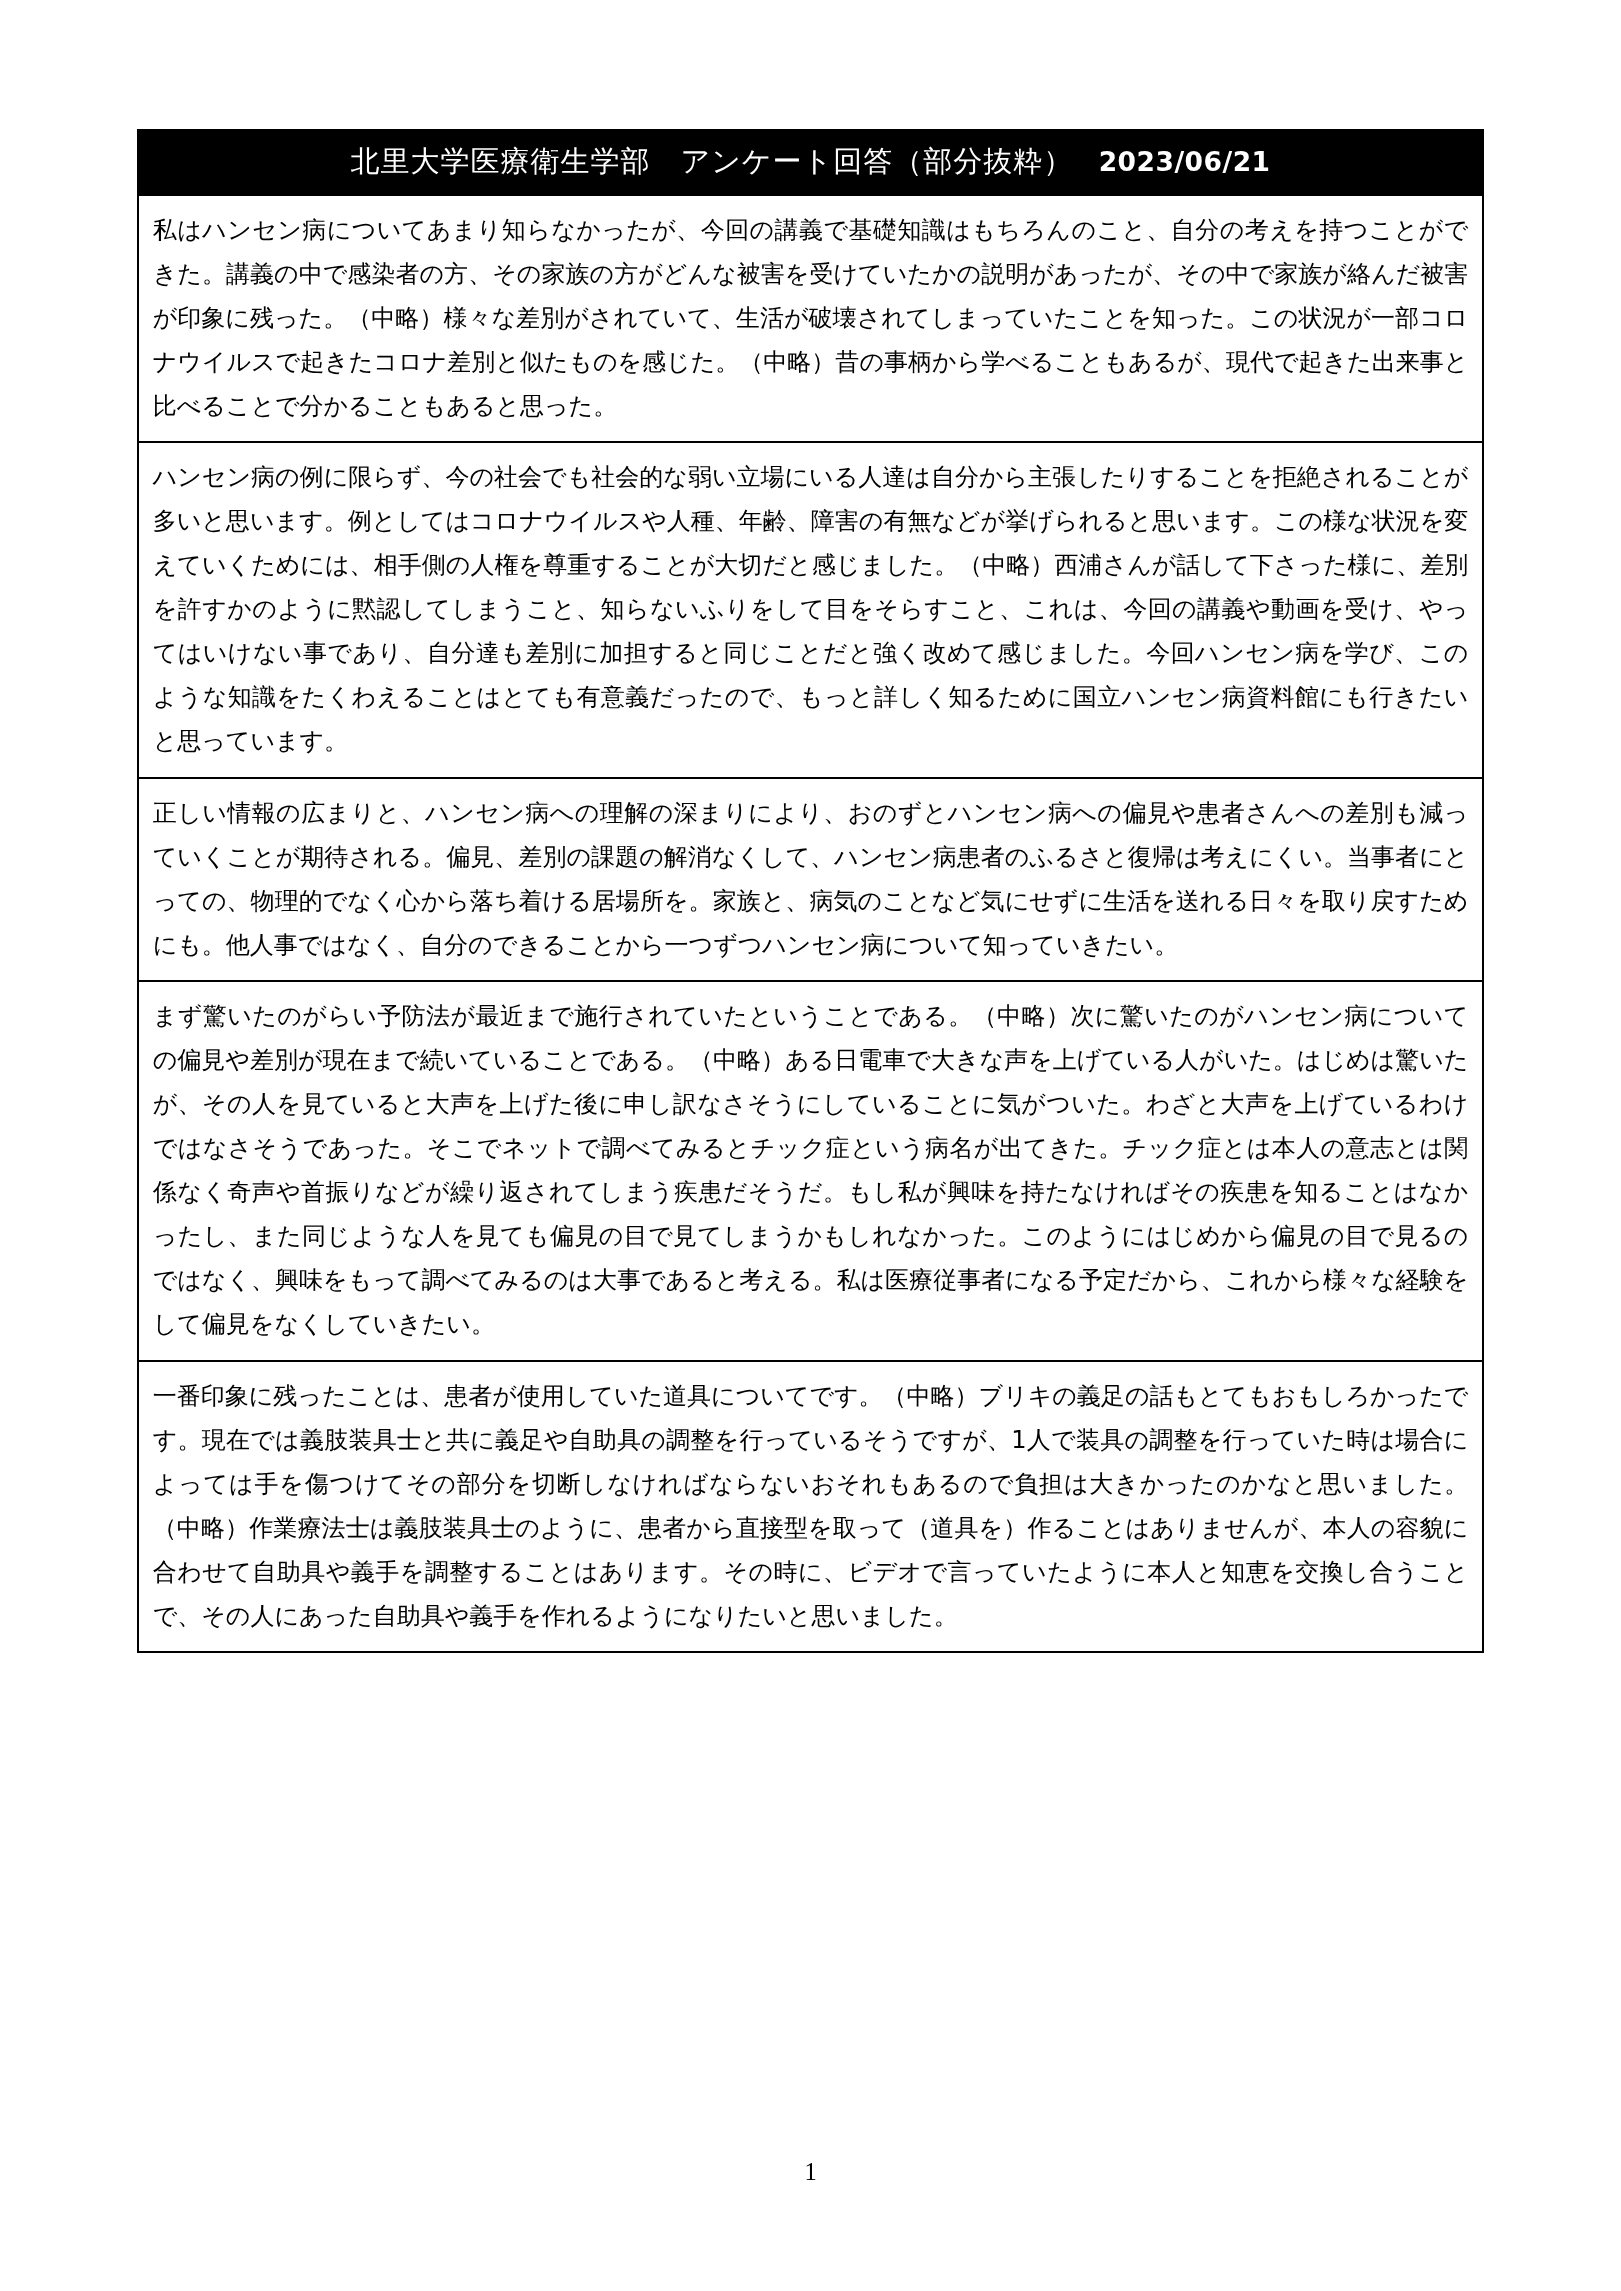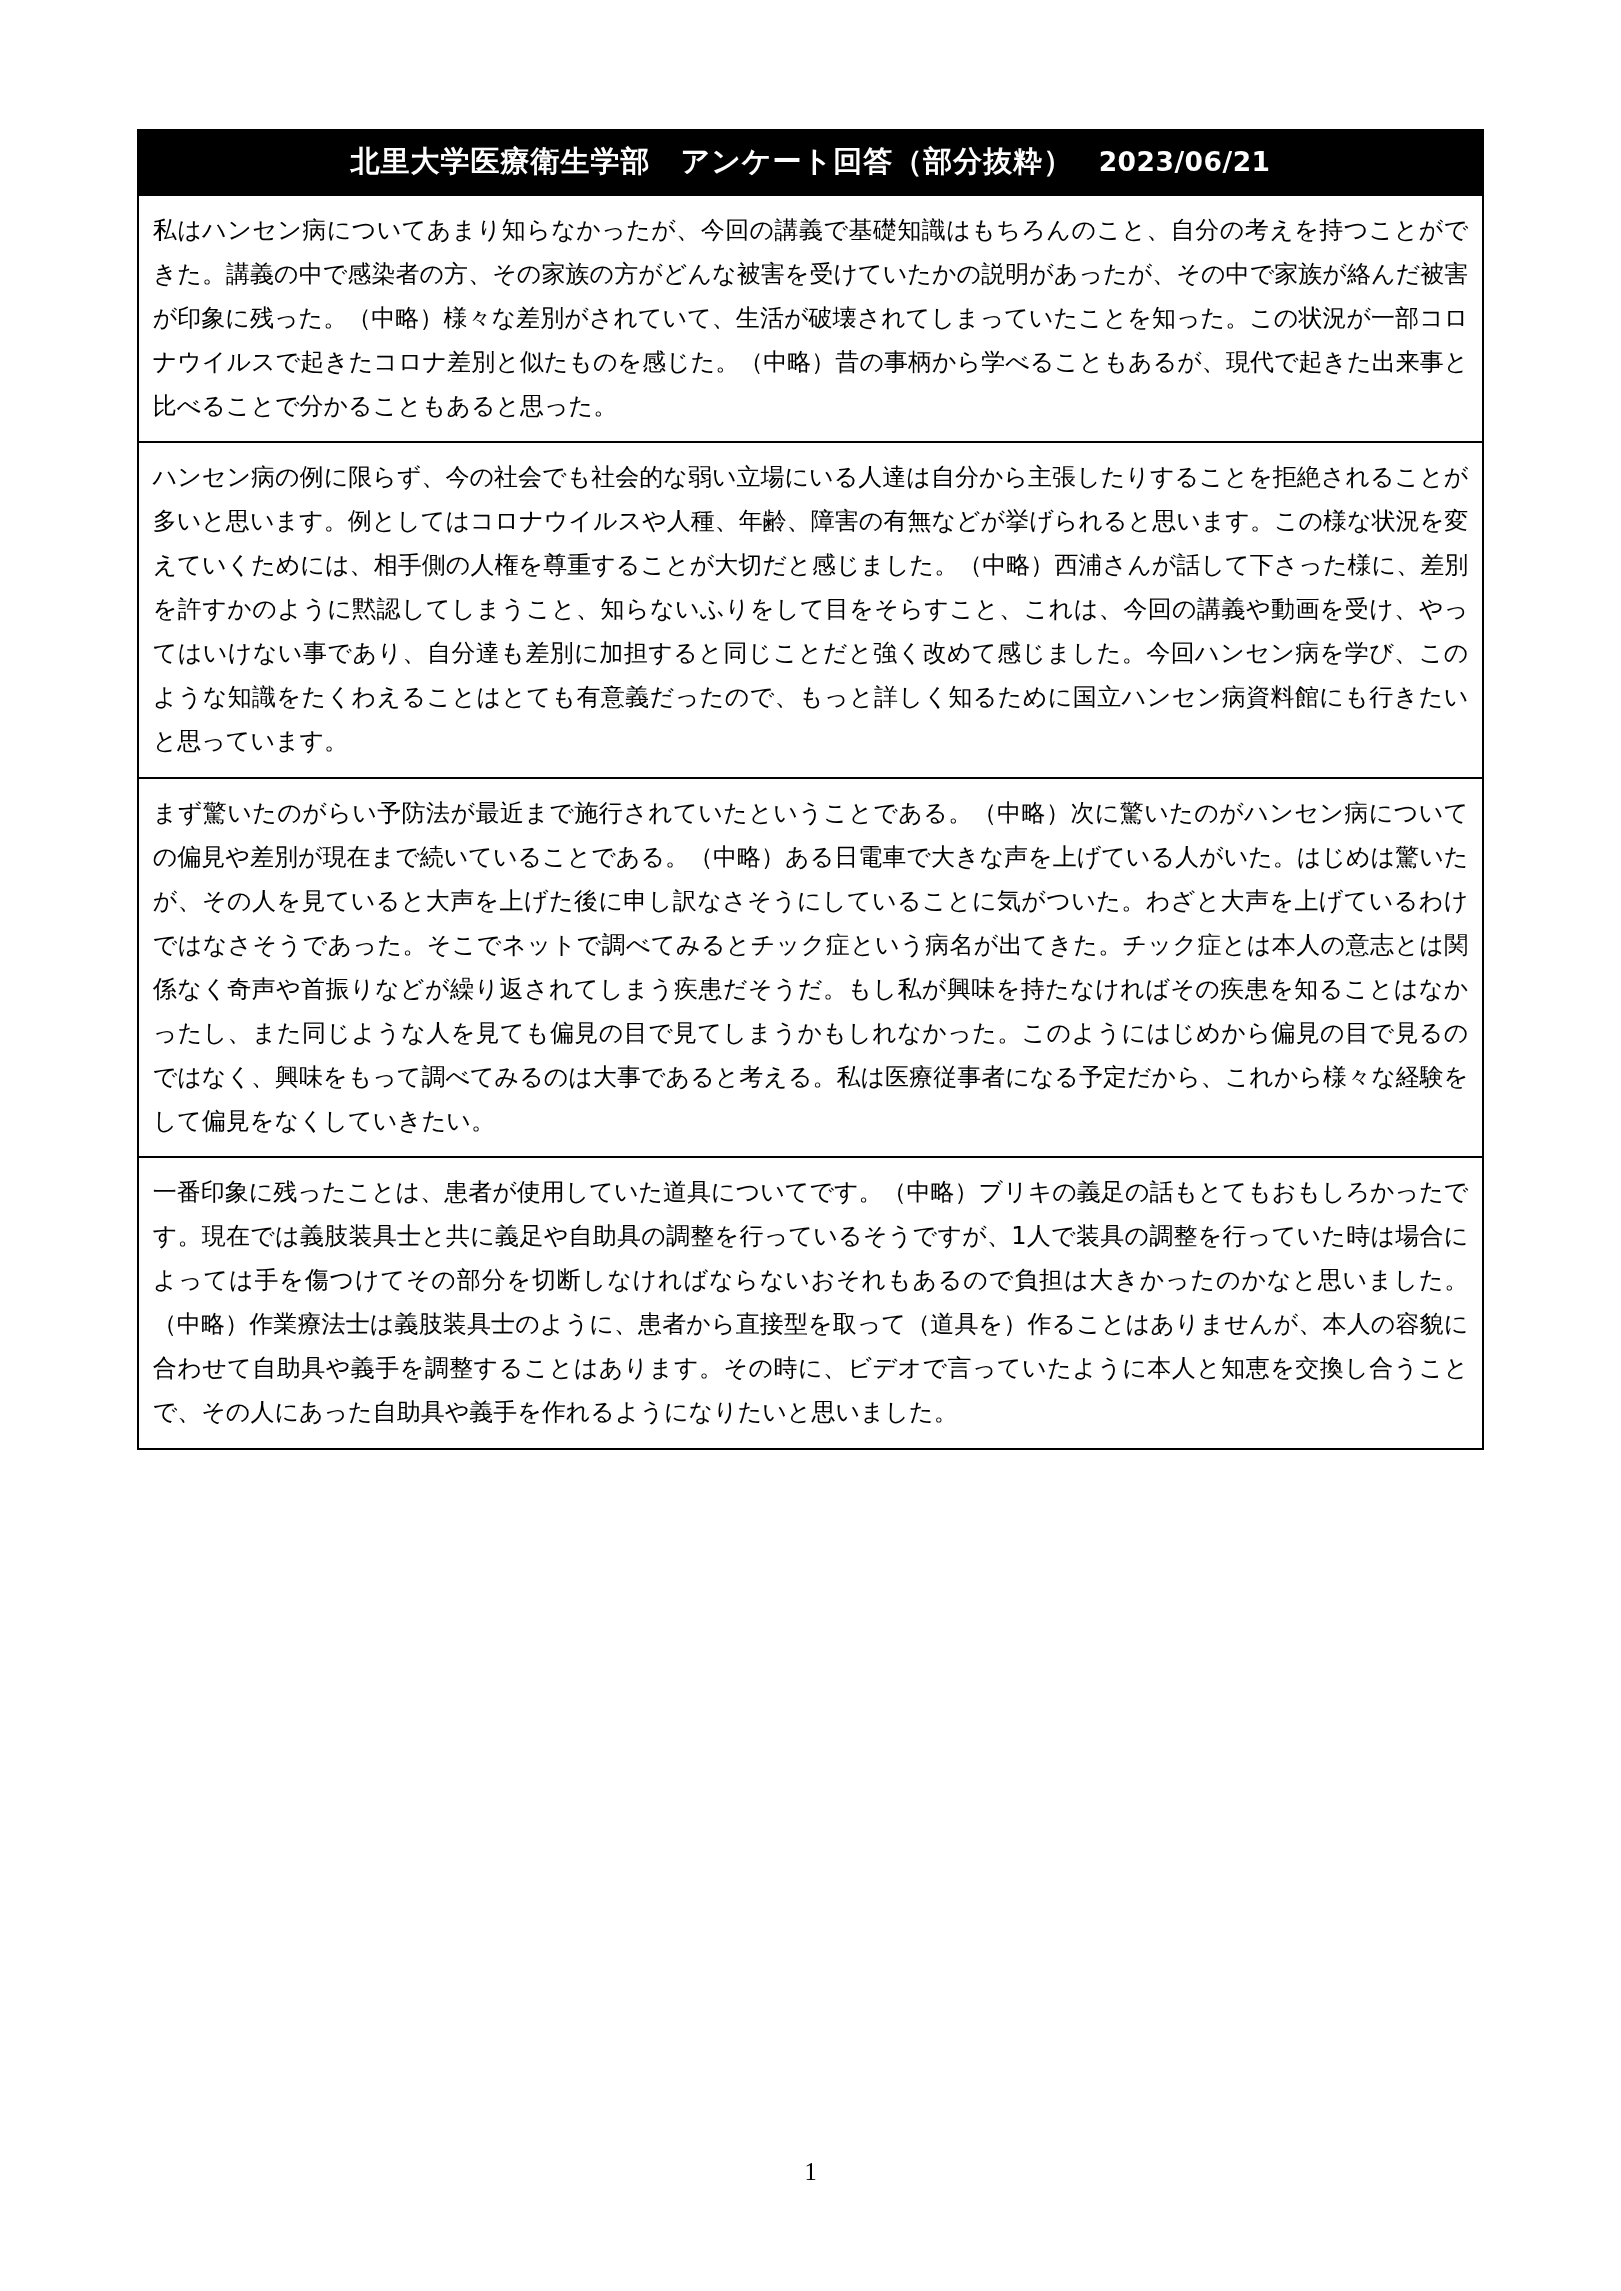--- a/index.html
+++ b/index.html
@@ -30,21 +30,21 @@
     justify-content: center;
     box-sizing: border-box;
   }
   .doc-header-inner {
     display: flex;
     align-items: baseline;
     white-space: pre;
   }
   .header-title {
     font-size: 29px;
-    font-weight: bold;
+    font-weight: normal;
     letter-spacing: 1px;
   }
   .header-date {
     font-size: 26.5px;
     font-weight: bold;
     letter-spacing: 0.5px;
     margin-left: 25.5px;
   }
   .responses {
     border-left: 2px solid #000;
@@ -93,20 +93,23 @@
   <div class="responses">
 
     <div class="response">
       <p>私はハンセン病についてあまり知らなかったが、今回の講義で基礎知識はもちろんのこと、自分の考えを持つことができた。講義の中で感染者の方、その家族の方がどんな被害を受けていたかの説明があったが、その中で家族が絡んだ被害が印象に残った。（中略）様々な差別がされていて、生活が破壊されてしまっていたことを知った。この状況が一部コロナウイルスで起きたコロナ差別と似たものを感じた。（中略）昔の事柄から学べることもあるが、現代で起きた出来事と比べることで分かることもあると思った。</p>
     </div>
 
     <div class="response">
       <p>ハンセン病の例に限らず、今の社会でも社会的な弱い立場にいる人達は自分から主張したりすることを拒絶されることが多いと思います。例としてはコロナウイルスや人種、年齢、障害の有無などが挙げられると思います。この様な状況を変えていくためには、相手側の人権を尊重することが大切だと感じました。（中略）西浦さんが話して下さった様に、差別を許すかのように黙認してしまうこと、知らないふりをして目をそらすこと、これは、今回の講義や動画を受け、やってはいけない事であり、自分達も差別に加担すると同じことだと強く改めて感じました。今回ハンセン病を学び、このような知識をたくわえることはとても有意義だったので、もっと詳しく知るために国立ハンセン病資料館にも行きたいと思っています。</p>
     </div>
 
+    <div class="response">
+      <p>正しい情報の広まりと、ハンセン病への理解の深まりにより、おのずとハンセン病への偏見や患者さんへの差別も減っていくことが期待される。偏見、差別の課題の解消なくして、ハンセン病患者のふるさと復帰は考えにくい。当事者にとっての、物理的でなく心から落ち着ける居場所を。家族と、病気のことなど気にせずに生活を送れる日々を取り戻すためにも。他人事ではなく、自分のできることから一つずつハンセン病について知っていきたい。</p>
+    </div>
 
     <div class="response">
       <p>まず驚いたのがらい予防法が最近まで施行されていたということである。（中略）次に驚いたのがハンセン病についての偏見や差別が現在まで続いていることである。（中略）ある日電車で大きな声を上げている人がいた。はじめは驚いたが、その人を見ていると大声を上げた後に申し訳なさそうにしていることに気がついた。わざと大声を上げているわけではなさそうであった。そこでネットで調べてみるとチック症という病名が出てきた。チック症とは本人の意志とは関係なく奇声や首振りなどが繰り返されてしまう疾患だそうだ。もし私が興味を持たなければその疾患を知ることはなかったし、また同じような人を見ても偏見の目で見てしまうかもしれなかった。このようにはじめから偏見の目で見るのではなく、興味をもって調べてみるのは大事であると考える。私は医療従事者になる予定だから、これから様々な経験をして偏見をなくしていきたい。</p>
     </div>
 
     <div class="response">
       <p>一番印象に残ったことは、患者が使用していた道具についてです。（中略）ブリキの義足の話もとてもおもしろかったです。現在では義肢装具士と共に義足や自助具の調整を行っているそうですが、1人で装具の調整を行っていた時は場合によっては手を傷つけてその部分を切断しなければならないおそれもあるので負担は大きかったのかなと思いました。（中略）作業療法士は義肢装具士のように、患者から直接型を取って（道具を）作ることはありませんが、本人の容貌に合わせて自助具や義手を調整することはあります。その時に、ビデオで言っていたように本人と知恵を交換し合うことで、その人にあった自助具や義手を作れるようになりたいと思いました。</p>
     </div>
 
   </div>

